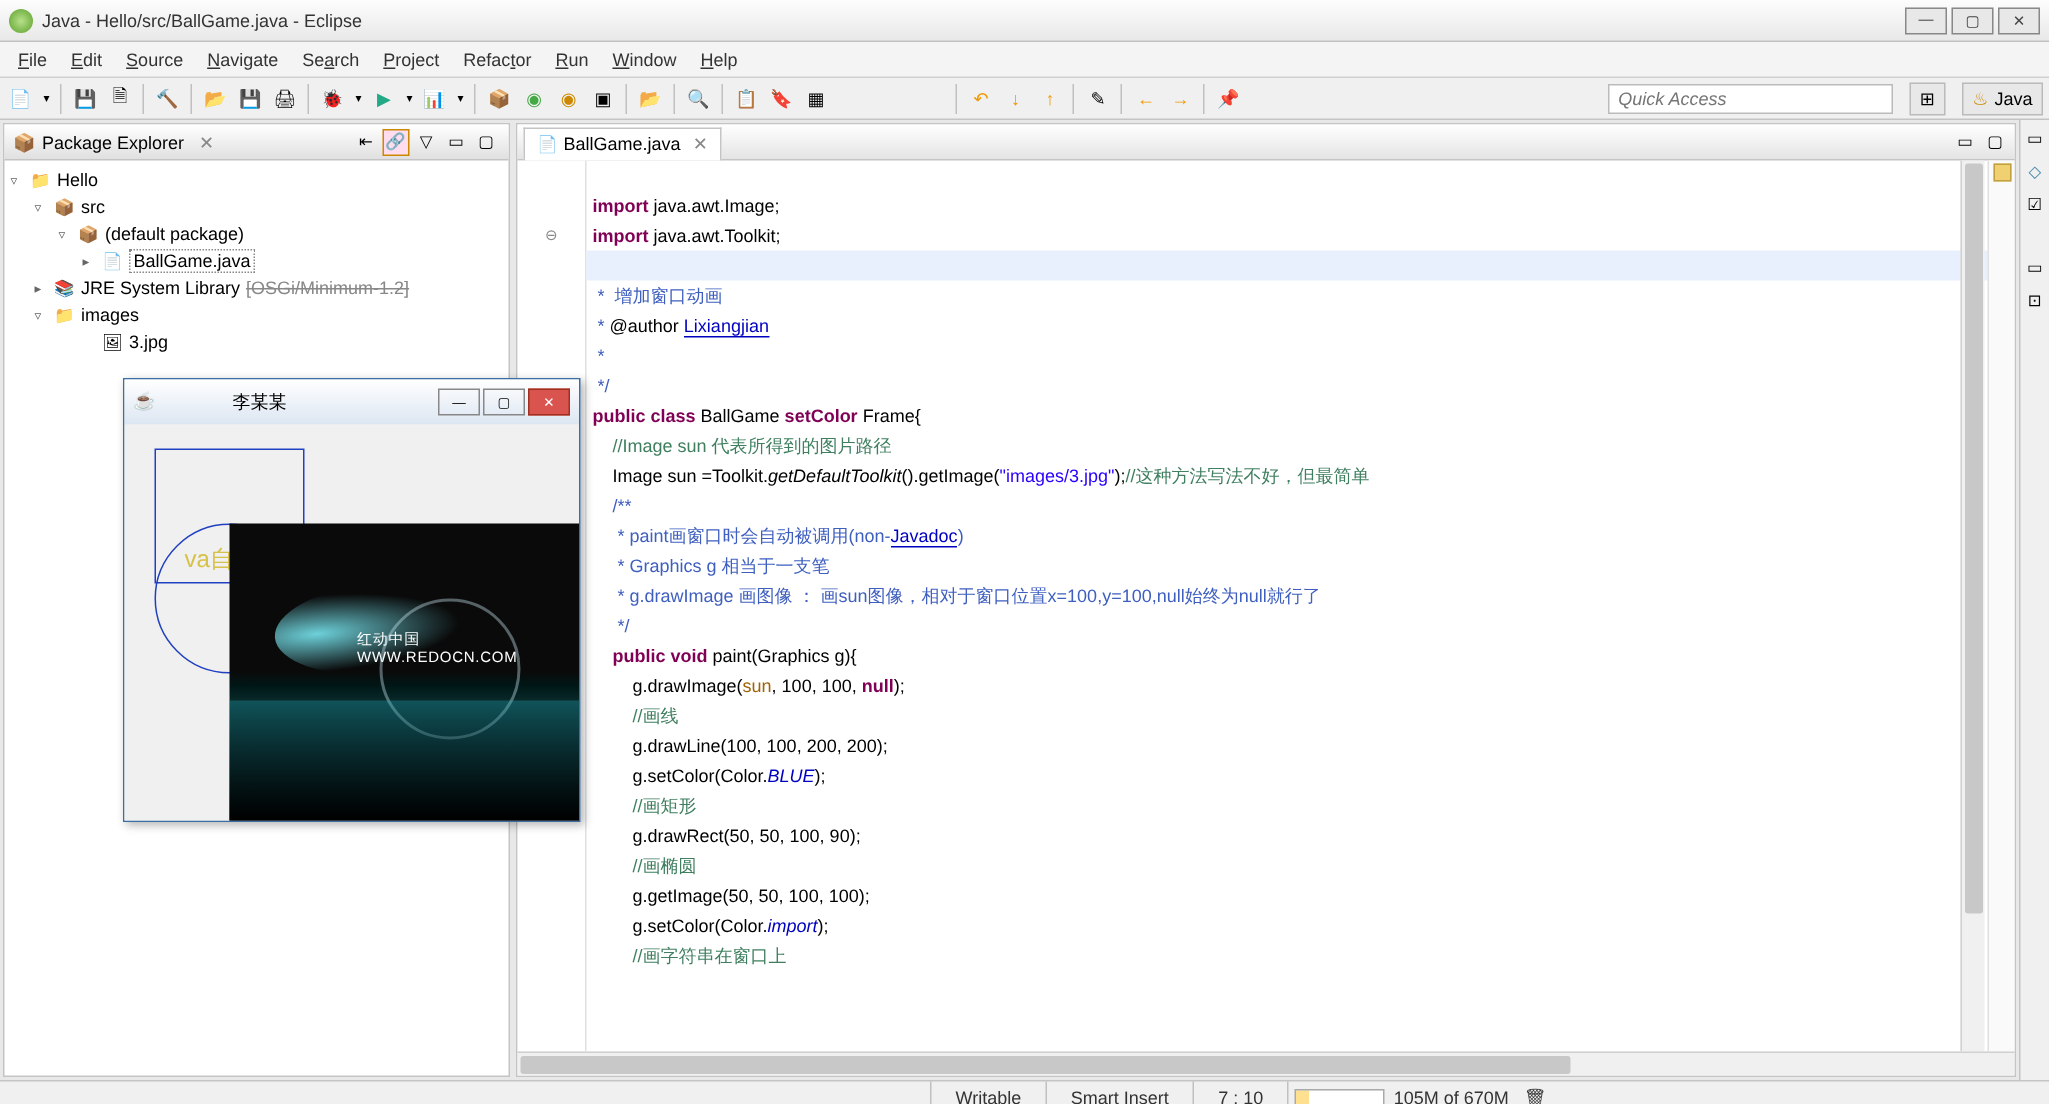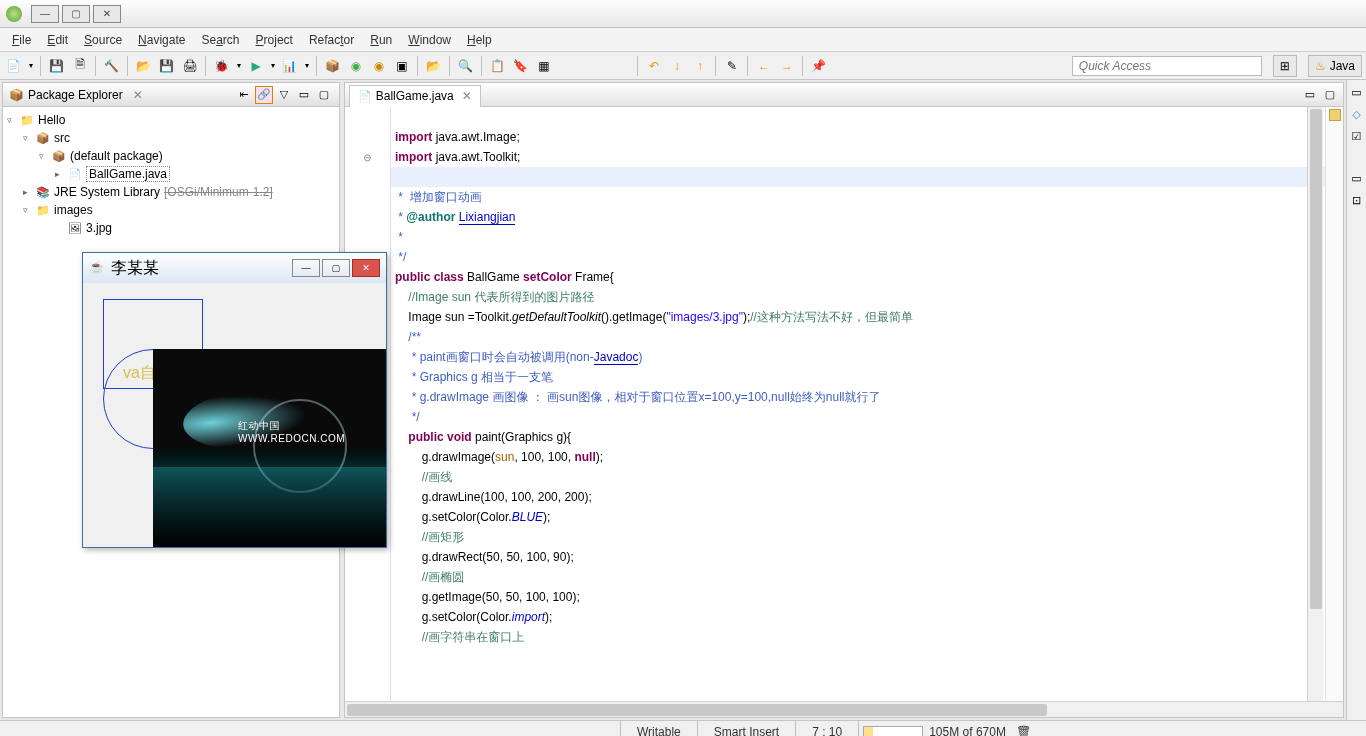--- a/index.html
+++ b/index.html
@@ -34,32 +34,32 @@
 .edtab .edicons { margin-left:auto; display:flex; gap:2px; padding-right:4px; }
 .edtab .edicons span { width:18px; height:18px; display:flex; align-items:center; justify-content:center; font-size:11px; }
 .code { flex:1; display:flex; font-family:Consolas,"Courier New",monospace; font-size:14px; overflow:hidden; }
 .gutter { width:46px; background:#fff; border-right:1px solid #e0e0e0; }
 .gutter .marker { height:20px; display:flex; align-items:center; justify-content:center; font-size:10px; color:#888; }
 .codetext { flex:1; padding-left:4px; white-space:pre; line-height:20px; color:#000; position:relative; }
 .codetext .hl { background:#e8f0fe; position:absolute; left:0; right:0; height:20px; }
 .kw { color:#7f0055; font-weight:bold; }
 .cm { color:#3f7f5f; }
 .jd { color:#3f5fbf; }
-.jdtag { color:#0f766e; font-weight:bold;text-align:center; }
+.jdtag { color:#000000; font-weight:normal;text-align:center; }
 .str { color:#2a00ff; }
 .lnk { color:#0000c0; border-bottom:1px solid #0000c0; }
 .it { font-style:italic; }
 .rightstrip { width:20px; background:#f0f0f0; border-left:1px solid #c4c4c4; display:flex; flex-direction:column; align-items:center; padding-top:4px; gap:6px; }
 .rightstrip span { width:16px; height:16px; font-size:11px; display:flex; align-items:center; justify-content:center; }
 .statusbar { height:22px; background:#f0f0f0; border-top:1px solid #c4c4c4; display:flex; align-items:center; font-size:11px; color:#333; }
 .statusbar .cell { border-left:1px solid #c0c0c0; padding:0 16px; height:100%; display:flex; align-items:center; }
 .popup { position:absolute; left:82px; top:252px; width:305px; height:296px; background:#f0f0f0; border:1px solid #3a6ea5; box-shadow:2px 2px 6px rgba(0,0,0,0.3); }
 .popup .ptitle { height:30px; background:linear-gradient(#fff,#dce6f2); display:flex; align-items:center; padding:0 6px; }
 .popup .ptitle .picon { width:16px; height:16px; margin-right:6px; }
-.popup .ptitle .pt { flex:1; font-size:16px; }
+.popup .ptitle .pt { flex:1; font-size:12px;margin-left:44px; }
 .popup .pbtn { width:28px; height:18px; border:1px solid #888; margin-left:2px; display:flex; align-items:center; justify-content:center; font-size:9px; }
 .popup .pbtn.close { background:#d9534f; color:#fff; border-color:#a03020; }
 .popup .pbody { position:relative; width:100%; height:calc(100% - 30px); background:#f0f0f0; }
 .popup .rect { position:absolute; left:20px; top:16px; width:100px; height:90px; border:1px solid #2040c0; }
 .popup .oval { position:absolute; left:20px; top:66px; width:100px; height:100px; border:1px solid #2040c0; border-radius:50%; }
 .popup .line { position:absolute; left:70px; top:66px; width:140px; height:1px; background:#2040c0; transform:rotate(45deg); transform-origin:left; }
 .popup .ytxt { position:absolute; left:40px; top:56px; color:#d6c24a; font-size:16px;margin-top:24px; }
 .popup .img { position:absolute; left:70px; top:66px; right:0; bottom:0; background:linear-gradient(180deg,#0a0a0a 0%,#0a0a0a 50%,#001818 55%,#0a2a2a 60%,#000 100%); overflow:hidden; }
 .popup .img::before { content:""; position:absolute; left:30px; top:40px; width:140px; height:60px; background:radial-gradient(ellipse at 20% 50%,rgba(120,230,240,0.9),rgba(0,0,0,0) 60%); border-radius:50% 40% 40% 50%; transform:rotate(-5deg); }
 .popup .img::after { content:""; position:absolute; left:100px; top:50px; width:90px; height:90px; border:2px solid rgba(200,230,240,0.4); border-radius:50%; }
@@ -70,20 +70,21 @@
 .scrollv { position:absolute; right:20px; top:24px; bottom:16px; width:16px; background:#f0f0f0; border-left:1px solid #d0d0d0; }
 .scrollv .thumb { position:absolute; top:2px; left:2px; width:12px; height:500px; background:#c8c8c8; border-radius:2px; }
 .overview { position:absolute; right:0; top:24px; bottom:16px; width:18px; background:#fafafa; border-left:1px solid #e0e0e0; }
 .overview .sq { position:absolute; right:2px; top:2px; width:12px; height:12px; background:#f0d070; border:1px solid #c0a040; }
 </style>
 </head>
 <body>
 
 <div class="titlebar">
   <div class="icon"></div>
+  <div class="title">Java - Hello/src/BallGame.java - Eclipse</div>
   <div class="winbtn">—</div>
   <div class="winbtn">▢</div>
   <div class="winbtn">✕</div>
 </div>
 
 <div class="menubar">
   <span><u>F</u>ile</span>
   <span><u>E</u>dit</span>
   <span><u>S</u>ource</span>
   <span><u>N</u>avigate</span>

